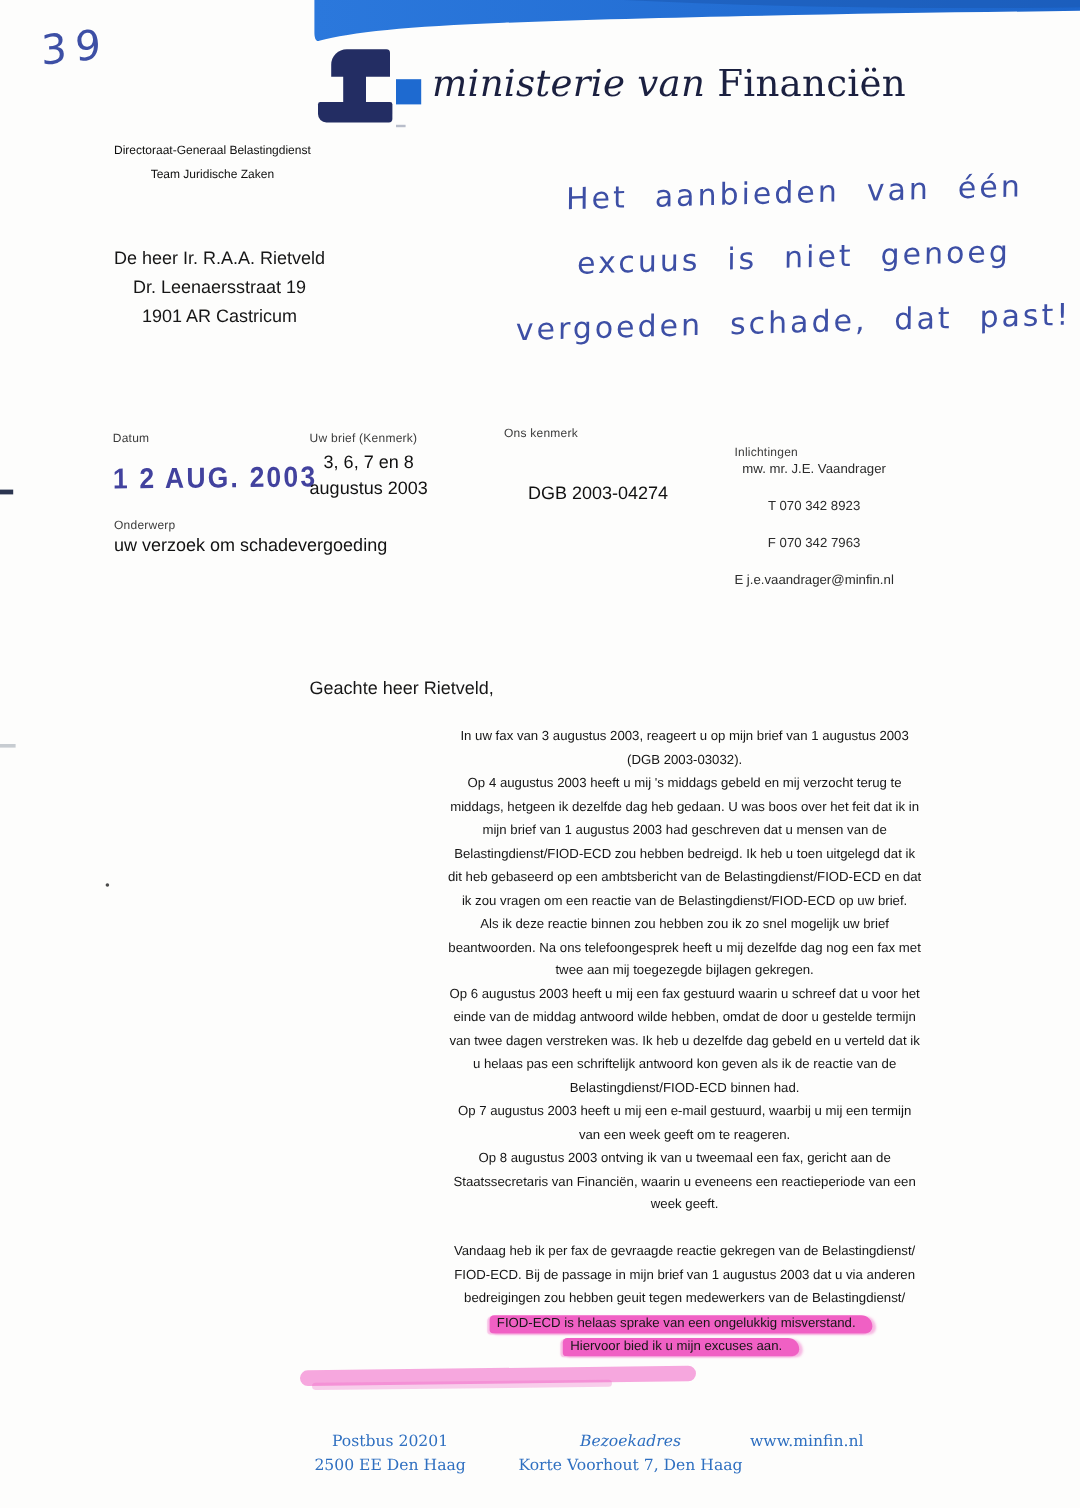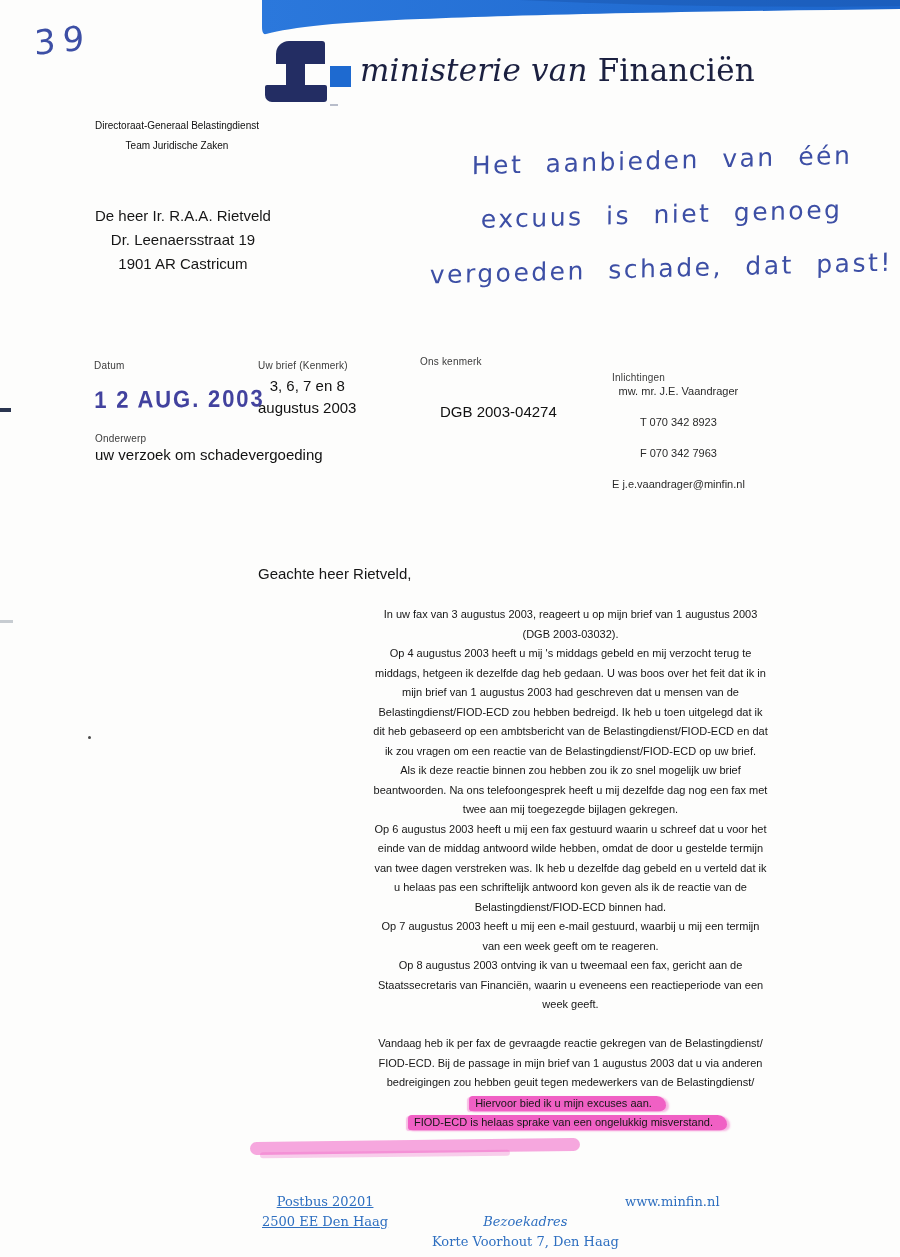--- a/index.html
+++ b/index.html
@@ -61,24 +61,24 @@
   }
   .swipe {
     position:absolute; background:var(--highlight-pink);
     border-radius:8px; opacity:.55;
   }
   .swipe-1 { left:250px; top:1140px; width:330px; height:13px; transform:rotate(-.7deg); }
   .swipe-2 { left:260px; top:1151px; width:250px; height:6px; opacity:.3; transform:rotate(-.6deg); }
   
   .footer-col { position:absolute; font-family:"DejaVu Serif", serif; font-size:13px;
     color:var(--footer-blue); line-height:20px; }
-  .footer-1 { left:262px; top:1192px;text-decoration:underline; }
+  .footer-1 { left:262px; top:1192px; }
   .footer-2 { left:432px; top:1192px; }
   .footer-3 { left:625px; top:1192px; }
-  .footer-2 .bezoek-label { font-style:italic;margin-top:20px; }
+  .footer-2 .bezoek-label { font-style:italic; }
   
   .artifact { position:absolute; }
   .dash-1 { left:0; top:408px; width:11px; height:4px; background:#2b3550; }
   .dash-2 { left:0; top:620px; width:13px; height:3px; background:#9aa4ad; opacity:.55; }
   .dot-1 { left:88px; top:736px; width:3px; height:3px; background:#4a4a4a; border-radius:50%; }
   .shadow-logo { left:330px; top:104px; width:8px; height:2px; background:#8a93a8; opacity:.6; }
 </style>
 </head>
 <body>
 
@@ -171,22 +171,22 @@
       <div class="line"><span class="line-text">Belastingdienst/FIOD-ECD binnen had.</span></div>
       <div class="line"><span class="line-text">Op 7 augustus 2003 heeft u mij een e-mail gestuurd, waarbij u mij een termijn</span></div>
       <div class="line"><span class="line-text">van een week geeft om te reageren.</span></div>
       <div class="line"><span class="line-text">Op 8 augustus 2003 ontving ik van u tweemaal een fax, gericht aan de</span></div>
       <div class="line"><span class="line-text">Staatssecretaris van Financiën, waarin u eveneens een reactieperiode van een</span></div>
       <div class="line"><span class="line-text">week geeft.</span></div>
       <div class="line blank"><span class="line-text"></span></div>
       <div class="line"><span class="line-text">Vandaag heb ik per fax de gevraagde reactie gekregen van de Belastingdienst/</span></div>
       <div class="line"><span class="line-text">FIOD-ECD. Bij de passage in mijn brief van 1 augustus 2003 dat u via anderen</span></div>
       <div class="line"><span class="line-text">bedreigingen zou hebben geuit tegen medewerkers van de Belastingdienst/</span></div>
+      <div class="line hl"><span class="line-text">FIOD-ECD is helaas sprake van een ongelukkig misverstand.</span></div>
       <div class="line hl"><span class="line-text">Hiervoor bied ik u mijn excuses aan.</span></div>
-      <div class="line hl"><span class="line-text">FIOD-ECD is helaas sprake van een ongelukkig misverstand.</span></div>
     </div>
   <div class="swipe swipe-1"></div>
   <div class="swipe swipe-2"></div>
 
   <div class="footer-col footer-1">
 
   <div>Postbus 20201</div>
       <div>2500 EE Den Haag</div>
     </div>
   <div class="footer-col footer-2">

